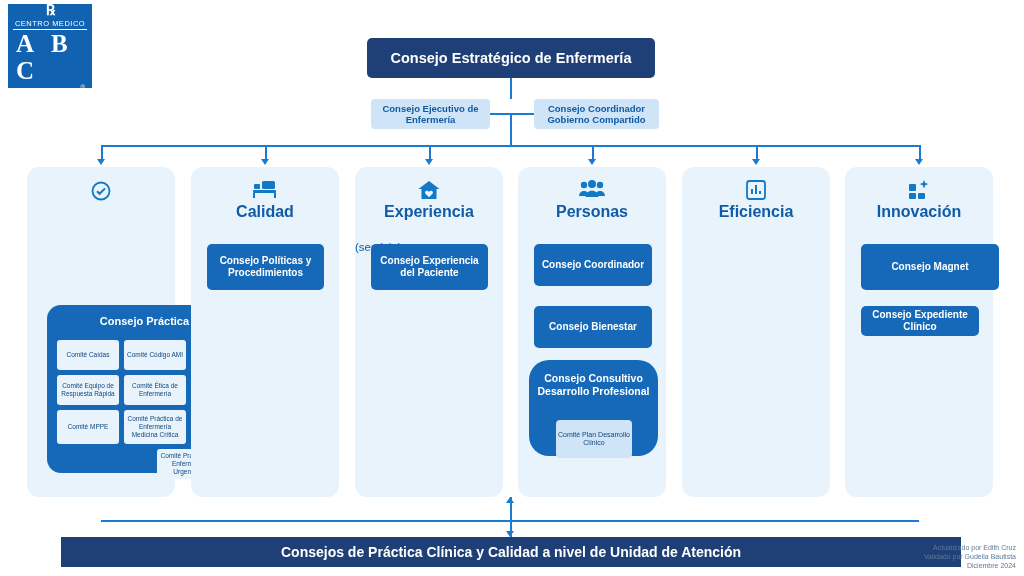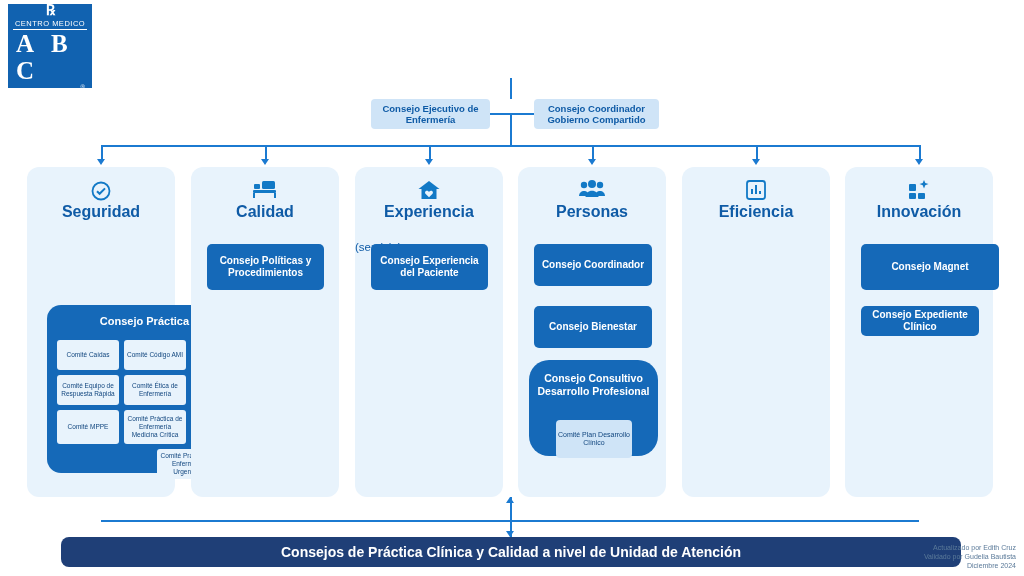--- a/index.html
+++ b/index.html
@@ -256,21 +256,21 @@
 
   
   .bottom-bar {
     position: absolute;
     left: 61px;
     top: 537px;
     width: 900px;
     height: 30px;
     background: #1f3f77;
     color: #fff;
-    border-radius: 8px;
+    border-radius: 0;
     display: flex;
     align-items: center;
     justify-content: center;
     font-size: 14px;
     font-weight: bold;
   }
   .footnote {
     position: absolute;
     right: 8px;
     top: 543px;
@@ -287,20 +287,21 @@
 <div class="stage">
 
   <div class="logo">
     <div class="logo-mark">℞</div>
     <div class="logo-top">CENTRO MEDICO</div>
     <div class="logo-abc">A B C</div>
     <div class="logo-rule"></div>
     <div class="logo-reg">®</div>
   </div>
 
+  <div class="top-title">Consejo Estratégico de Enfermería</div>
 
   <div class="ln vline" style="left:510px; top:78px; height:21px;"></div>
   <div class="ln hline" style="left:490px; top:113px; width:44px;"></div>
 
   <div class="sub-box sub-left">Consejo Ejecutivo de Enfermería</div>
   <div class="sub-box sub-right">Consejo Coordinador Gobierno Compartido</div>
 
   <div class="ln vline" style="left:510px; top:113px; height:32px;"></div>
   <div class="ln hline" style="left:101px; top:145px; width:818px;"></div>
 
@@ -317,21 +318,20 @@
   <div class="ln vline" style="left:919px; top:145px; height:14px;"></div>
   <div class="arrow-down" style="left:915px; top:159px;"></div>
 
   <div class="pillar" style="left:27px;">
     <div class="pillar-icon">
       <svg width="24" height="24" viewBox="0 0 24 24" fill="none" stroke="#1279c6" stroke-width="1.8">
         <circle cx="12" cy="12" r="8.5"></circle>
         <path d="M8 12.2l2.6 2.6L16 9.4" stroke-width="2"></path>
       </svg>
     </div>
-    <div class="pillar-title">Seguridad</div>
   </div>
 
   <div class="cpcc">
     <div class="cpcc-title">Consejo Práctica Clínica y Calidad</div>
   </div>
 
   <div class="chip" style="left:57px; top:340px; width:62px; height:30px;">Comité Caídas</div>
   <div class="chip" style="left:124px; top:340px; width:62px; height:30px;">Comité Código AMI</div>
   <div class="chip" style="left:191px; top:340px; width:62px; height:30px;">Comité Código ICTUS</div>
   <div class="chip" style="left:258px; top:340px; width:62px; height:30px;">Comité Cuidados Paliativos</div>

